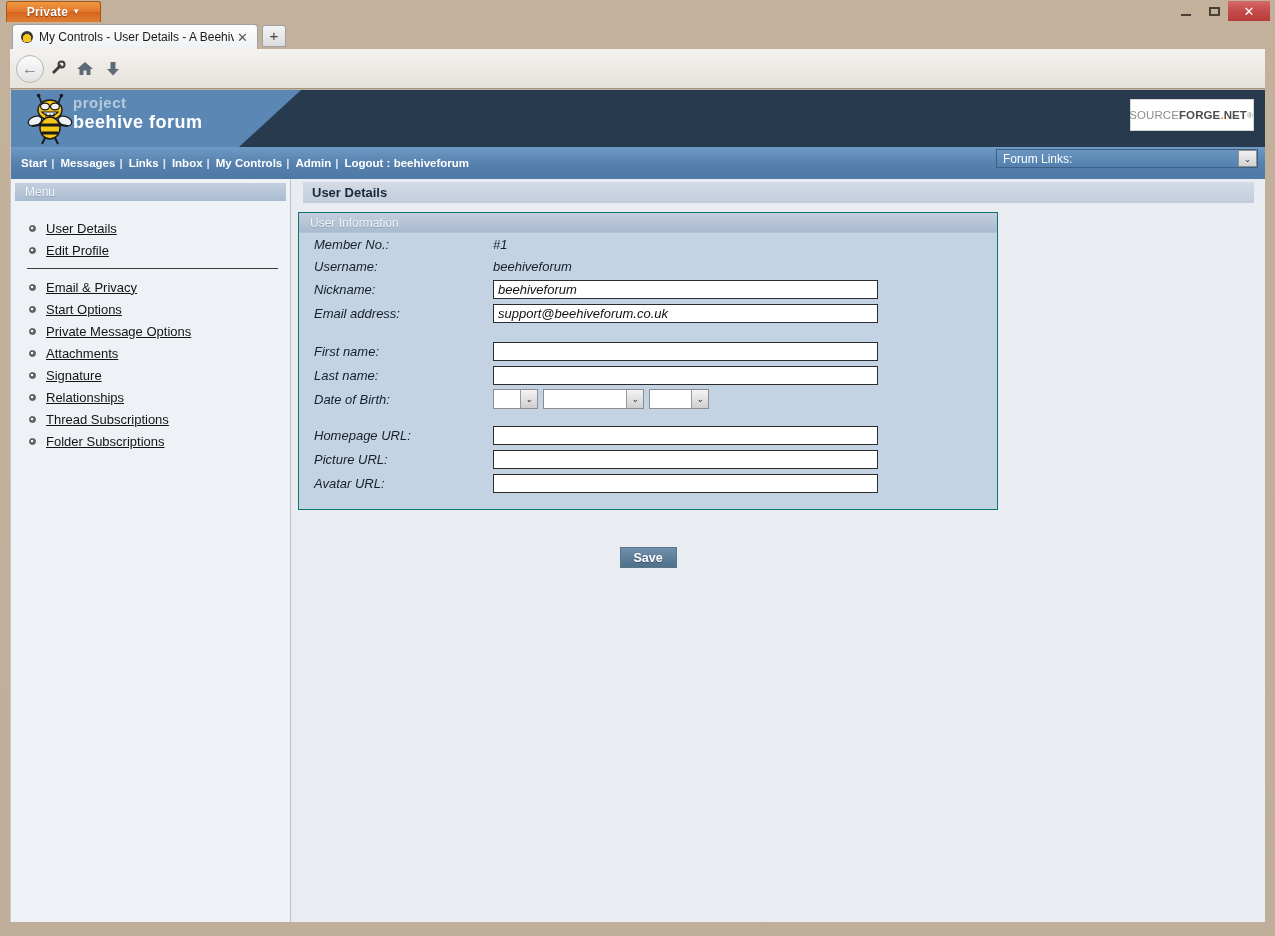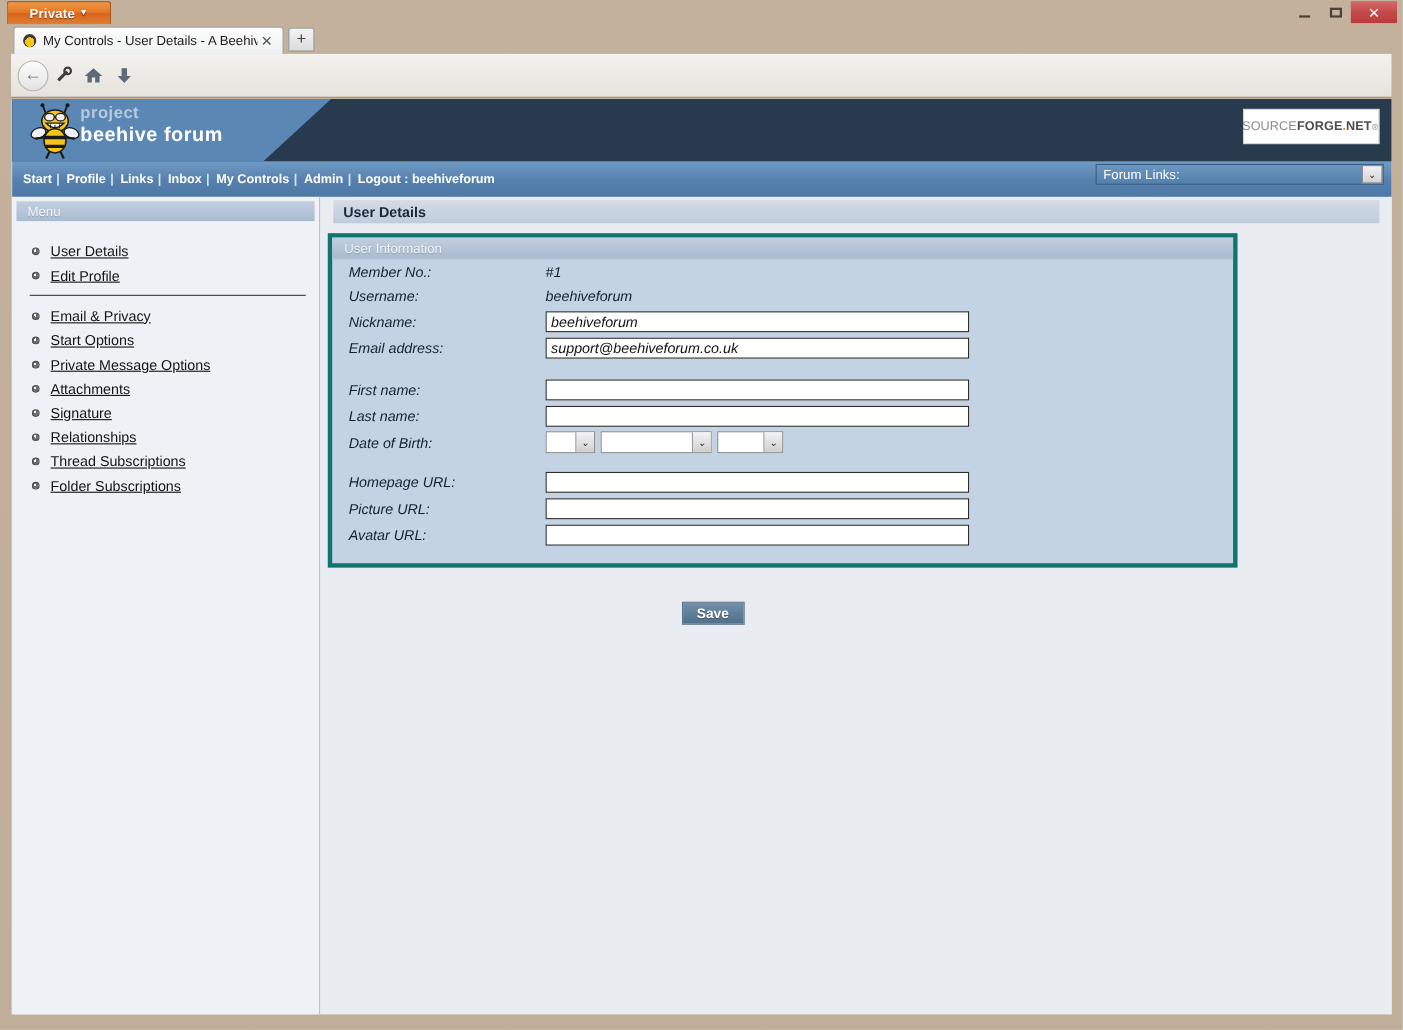--- a/index.html
+++ b/index.html
@@ -241,23 +241,23 @@
   }
   #page-title-bar {
     margin: 3px 12px 0 11px; height: 21px;
     background: linear-gradient(180deg,#d3dbe6 0%, #c1ccdb 100%);
     display: flex; align-items: center; padding-left: 9px;
     font-size: 13px; font-weight: bold; color: #17283a;
   }
 
   #userinfo-box {
     position: absolute; left: 6px; top: 33px;
-    width: 827px;
+    width: 700px;
     background: #c3d3e3;
-    border: 4px solid #0f766e;
+    border: 1px solid #0f766e;
   }
   #userinfo-header {
     height: 20px;
     background: linear-gradient(180deg,#c2cedd 0%, #a9bbd0 100%);
     color: #edf2f8; font-size: 12px;
     display: flex; align-items: center; padding-left: 11px;
     text-shadow: 0 1px 0 rgba(0,0,0,.2);
     border-bottom: 1px solid #b4c3d4;
   }
   .frow {
@@ -415,21 +415,21 @@
           <span class="s2">FORGE</span>
           <span class="s3">.</span>
           <span class="s4">NET</span>
           <span class="s5">®</span>
       </div>
     </div>
 
     <div id="fnav">
       <span class="nlink">Start</span>
         <span class="nsep">|</span>
-      <span class="nlink">Profile</span>
+      <span class="nlink">Messages</span>
         <span class="nsep">|</span>
       <span class="nlink">Links</span>
         <span class="nsep">|</span>
       <span class="nlink">Inbox</span>
         <span class="nsep">|</span>
       <span class="nlink">My Controls</span>
         <span class="nsep">|</span>
       <span class="nlink">Admin</span>
         <span class="nsep">|</span>
       <span class="nlink">Logout : beehiveforum</span>

